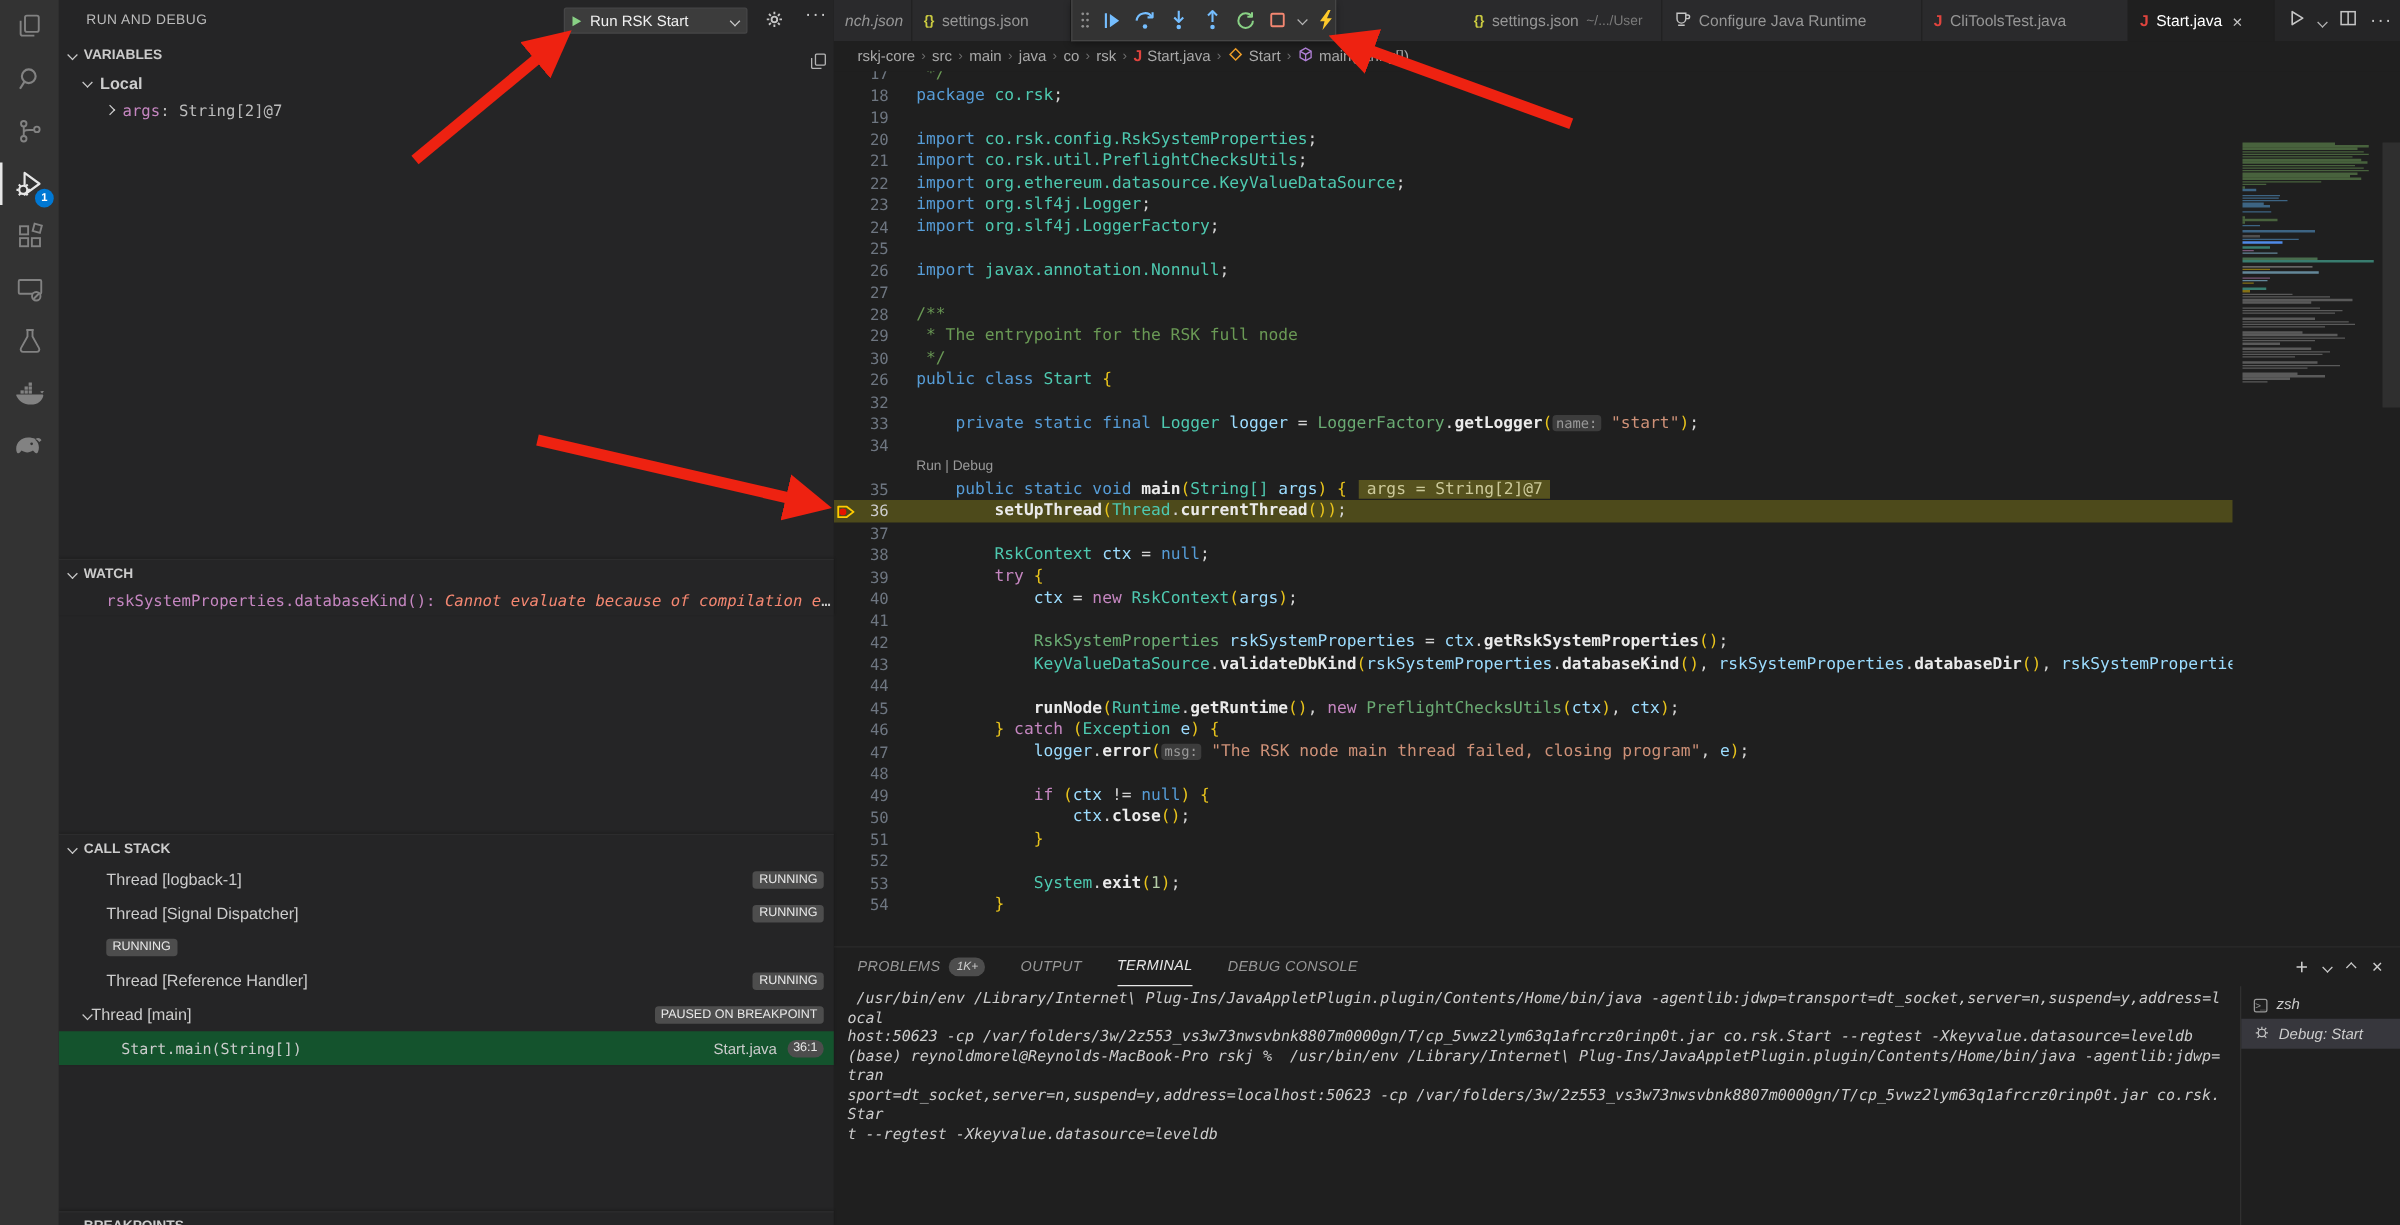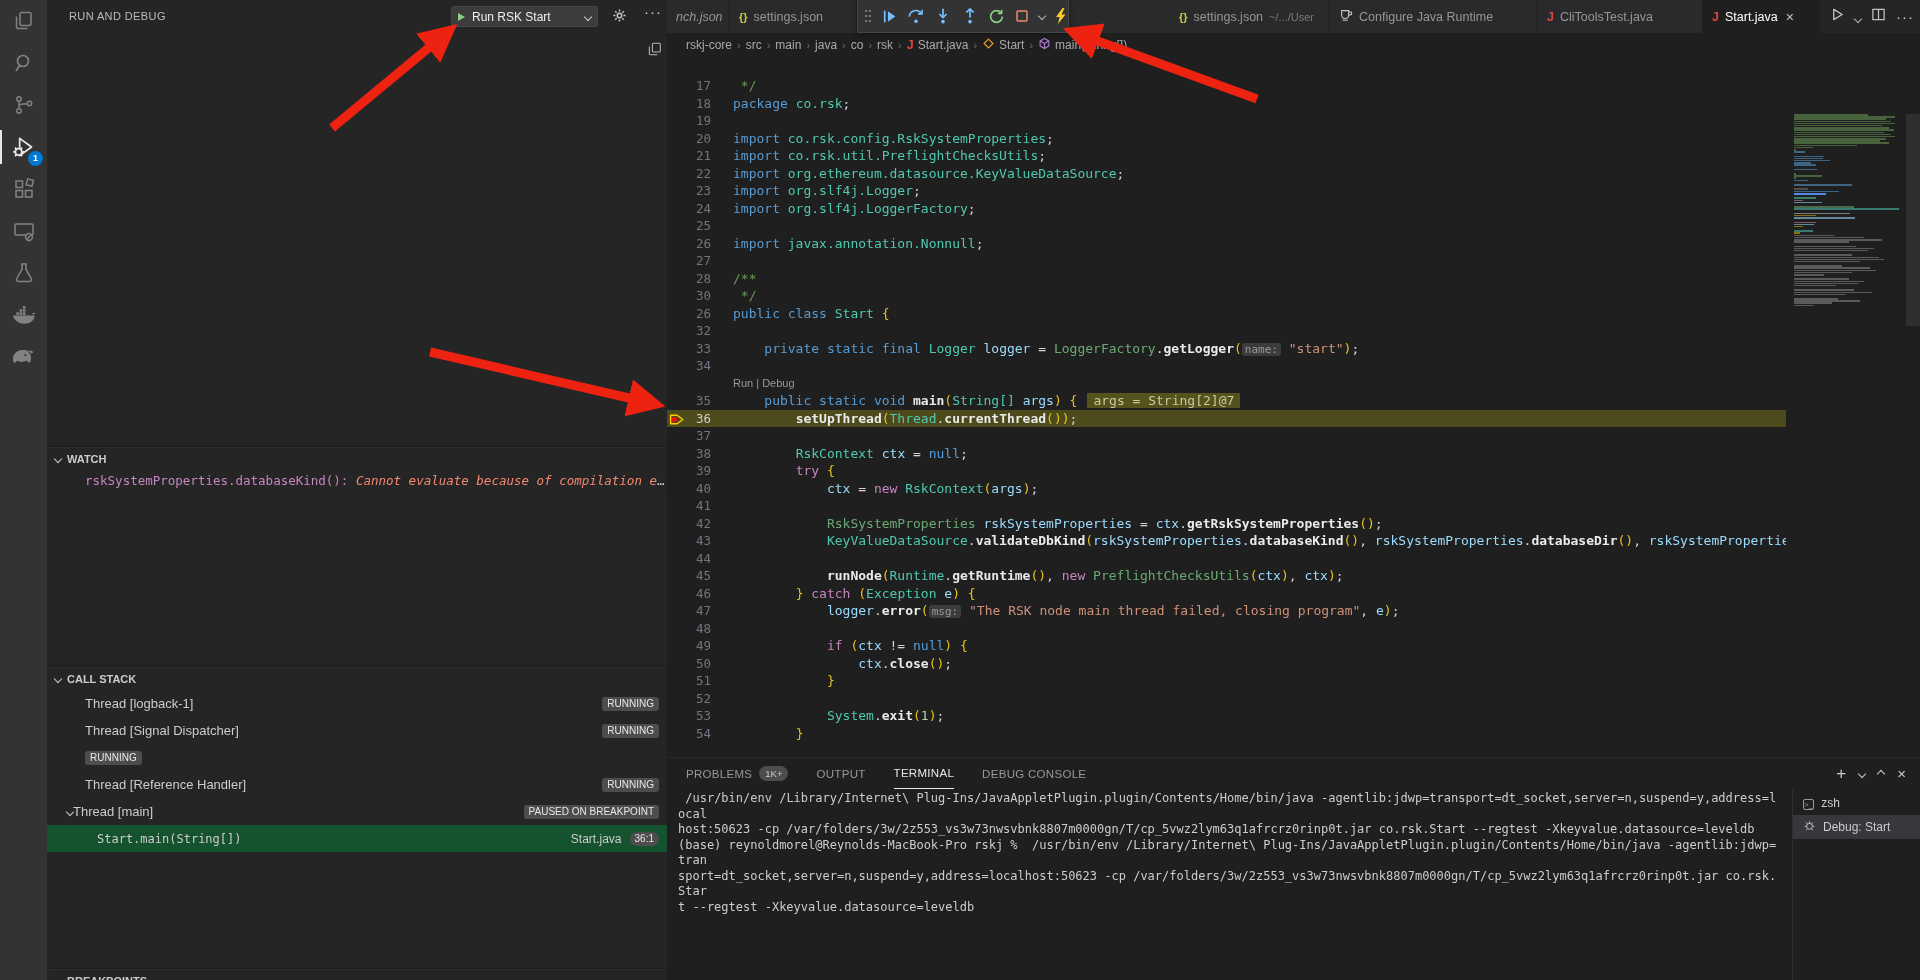--- a/index.html
+++ b/index.html
@@ -72,42 +72,42 @@
   #debug-toolbar .dt { cursor:pointer; display:flex; align-items:center; }
 
   
   #breadcrumbs { position:absolute; left:0; top:33px; right:0; height:24px; display:flex; align-items:center;
                  padding-left:19px; gap:5px; font-size:12px; color:#a9a9a9; background:#1f1f1f; white-space:nowrap; }
   #breadcrumbs .sep { color:#6e6e6e; font-size:11px; }
   #breadcrumbs .bc { cursor:pointer; display:flex; align-items:center; gap:4px; }
 
   
   #code-area { position:absolute; left:0; top:57px; right:0; height:700px; overflow:hidden; background:#1f1f1f; }
-  #code-lines { position:absolute; left:0; top:-7px; right:134px;margin-top:27px; }
+  #code-lines { position:absolute; left:0; top:-7px; right:134px; }
   .cline { display:flex; height:17.5px; line-height:17.5px; font-family:"DejaVu Sans Mono", monospace; font-size:13px; white-space:pre; }
   .cline .glyph { width:22px; flex:none; position:relative; }
   .cline .ln { width:22px; flex:none; text-align:right; color:#6e7681; font-size:12.5px; }
   .cline .ltext { padding-left:22px; flex:1; overflow:hidden; }
   .cline.cur { background:#4d4a1b; }
   .cline.cur .ln { color:#cccccc; }
   .lens { font-family:"Liberation Sans", sans-serif; font-size:11px; color:#999999; padding-left:31px; }
   .tok-k{color:#569cd6} .tok-c{color:#c586c0} .tok-t{color:#4ec9b0} .tok-g{color:#6aab73}
   .tok-m{color:#eaeaea;font-weight:700} .tok-v{color:#9cdcfe} .tok-s{color:#ce9178} .tok-n{color:#b5cea8}
   .tok-cm{color:#6a9955} .tok-w{color:#d4d4d4} .tok-y{color:#e8c31c}
   .tok-i{background:#3c3c3c;color:#999999;border-radius:3px;padding:0 3px;font-size:11px;}
   .tok-iv{background:#56521e;color:#ccc99a;padding:0 6px;margin-left:10px;}
 
   
   #minimap { position:absolute; right:14px; top:57px; width:112px; height:698px; cursor:pointer; }
   .mm-line { height:1.5px; margin-bottom:.7px; opacity:.55; }
   .mm-cur { height:2.5px; margin-bottom:0; background:#4f8ae8; opacity:1; }
   #scrollbar { position:absolute; right:0; top:57px; width:14px; height:212px; background:rgba(121,121,121,.18); cursor:pointer; }
 
   
-  #panel { position:absolute; left:0; top:757px; right:0; bottom:0; background:#1f1f1f; border-top:1px solid #2b2b2b; }
+  #panel { position:absolute; left:0; top:757px; right:0; bottom:0; background:#1f1f1f; border-top:1px solid #2b2b2b;font-style:italic; }
   #panel-tabs { position:absolute; left:19px; top:0; height:31px; display:flex; align-items:center; gap:28px; }
   .ptab { font-size:11.5px; letter-spacing:.3px; color:#989898; display:flex; align-items:center; gap:7px; height:31px; cursor:pointer; }
   .ptab.active { color:#e7e7e7; border-bottom:1px solid #e7e7e7; }
   .pbadge { background:#4d4d4d; color:#cccccc; font-size:9.5px; padding:2px 6px; border-radius:9px; letter-spacing:0; }
   #panel-actions { position:absolute; right:14px; top:0; height:31px; display:flex; align-items:center; gap:13px; color:#cccccc; }
   #panel-actions > * { cursor:pointer; }
   #panel-actions .plus { font-size:17px; font-weight:300; }
   #panel-actions .x { font-size:15px; }
   #term-out { position:absolute; left:11px; top:33px; right:140px; bottom:0; font-family:"DejaVu Sans Mono", monospace;
               font-size:12px; line-height:15.5px; color:#cccccc; white-space:pre-wrap; word-break:break-all; }
@@ -209,20 +209,37 @@
     </span>
     <span id="side-more">···</span>
     <span id="side-copy">
       <svg width="14" height="14" viewBox="0 0 16 16" fill="none" stroke="#b5b5b5" stroke-width="1.2">
         <rect x="5" y="1.5" width="9" height="10" rx="1"></rect>
           <path d="M10.5 14.5H2.5a1 1 0 0 1-1-1V5"></path>
         </svg>
     </span>
   </div>
 
+  <div class="sect" id="sec-vars" style="top:33px;">
+    <div class="sect-header">
+      <span class="chev down"></span>
+      <span>VARIABLES</span>
+    </div>
+    <div class="tree-row" style="padding-left:20px;font-weight:bold;">
+      <span class="chev down tw"></span>
+      <span>Local</span>
+    </div>
+    <div id="vars-list">
+        <div class="tree-row mono" style="padding-left: 38px; font-size: 12.5px;">
+          <span class="chev right tw"></span>
+          <span class="varname">args</span>
+          <span class="varval">: String[2]@7</span>
+        </div>
+      </div>
+  </div>
 
   <div class="sect" id="sec-watch" style="top:447px;">
     <div class="sect-header">
       <span class="chev down"></span>
       <span>WATCH</span>
     </div>
     <div id="watch-list">
         <div class="watch-row mono" style="font-size: 12.5px;"><span class="watch-expr">rskSystemProperties.databaseKind():</span> <span class="watch-err">Cannot evaluate because of compilation error(s): rsk…</span></div>
       </div>
   </div>
@@ -355,20 +372,21 @@
         <div class="cline"><span class="glyph"></span><span class="ln">19</span><span class="ltext"></span></div>
         <div class="cline"><span class="glyph"></span><span class="ln">20</span><span class="ltext"><span class="tok-k">import</span><span class="tok-w"> </span><span class="tok-t">co.rsk.config.RskSystemProperties</span><span class="tok-w">;</span></span></div>
         <div class="cline"><span class="glyph"></span><span class="ln">21</span><span class="ltext"><span class="tok-k">import</span><span class="tok-w"> </span><span class="tok-t">co.rsk.util.PreflightChecksUtils</span><span class="tok-w">;</span></span></div>
         <div class="cline"><span class="glyph"></span><span class="ln">22</span><span class="ltext"><span class="tok-k">import</span><span class="tok-w"> </span><span class="tok-t">org.ethereum.datasource.KeyValueDataSource</span><span class="tok-w">;</span></span></div>
         <div class="cline"><span class="glyph"></span><span class="ln">23</span><span class="ltext"><span class="tok-k">import</span><span class="tok-w"> </span><span class="tok-t">org.slf4j.Logger</span><span class="tok-w">;</span></span></div>
         <div class="cline"><span class="glyph"></span><span class="ln">24</span><span class="ltext"><span class="tok-k">import</span><span class="tok-w"> </span><span class="tok-t">org.slf4j.LoggerFactory</span><span class="tok-w">;</span></span></div>
         <div class="cline"><span class="glyph"></span><span class="ln">25</span><span class="ltext"></span></div>
         <div class="cline"><span class="glyph"></span><span class="ln">26</span><span class="ltext"><span class="tok-k">import</span><span class="tok-w"> </span><span class="tok-t">javax.annotation.Nonnull</span><span class="tok-w">;</span></span></div>
         <div class="cline"><span class="glyph"></span><span class="ln">27</span><span class="ltext"></span></div>
         <div class="cline"><span class="glyph"></span><span class="ln">28</span><span class="ltext"><span class="tok-cm">/**</span></span></div>
+        <div class="cline"><span class="glyph"></span><span class="ln">29</span><span class="ltext"><span class="tok-cm"> * The entrypoint for the RSK full node</span></span></div>
         <div class="cline"><span class="glyph"></span><span class="ln">30</span><span class="ltext"><span class="tok-cm"> */</span></span></div>
         <div class="cline"><span class="glyph"></span><span class="ln">26</span><span class="ltext"><span class="tok-k">public class </span><span class="tok-t">Start</span><span class="tok-w"> </span><span class="tok-y">{</span></span></div>
         <div class="cline"><span class="glyph"></span><span class="ln">32</span><span class="ltext"></span></div>
         <div class="cline"><span class="glyph"></span><span class="ln">33</span><span class="ltext"><span class="tok-w">    </span><span class="tok-k">private static final </span><span class="tok-t">Logger</span><span class="tok-w"> </span><span class="tok-v">logger</span><span class="tok-w"> = </span><span class="tok-g">LoggerFactory</span><span class="tok-w">.</span><span class="tok-m">getLogger</span><span class="tok-y">(</span><span class="tok-i">name:</span><span class="tok-w"> </span><span class="tok-s">"start"</span><span class="tok-y">)</span><span class="tok-w">;</span></span></div>
         <div class="cline"><span class="glyph"></span><span class="ln">34</span><span class="ltext"></span></div>
         <div class="cline"><span class="glyph"></span><span class="ln"></span><span class="ltext lens">Run | Debug</span></div>
         <div class="cline"><span class="glyph"></span><span class="ln">35</span><span class="ltext"><span class="tok-w">    </span><span class="tok-k">public static void </span><span class="tok-m">main</span><span class="tok-y">(</span><span class="tok-t">String[]</span><span class="tok-w"> </span><span class="tok-v">args</span><span class="tok-y">)</span><span class="tok-w"> </span><span class="tok-y">{</span><span class="tok-iv">args = String[2]@7</span></span></div>
         <div class="cline cur"><span class="glyph"><svg width="17" height="17" viewBox="0 0 16 16" style="position:absolute;left:2px;top:1px;">
        <path d="M1.5 4h6.2L13 8l-5.3 4H1.5z" fill="none" stroke="#ffcc00" stroke-width="1.4" stroke-linejoin="round"></path>
        <circle cx="5" cy="8" r="2.6" fill="#e51400"></circle>

